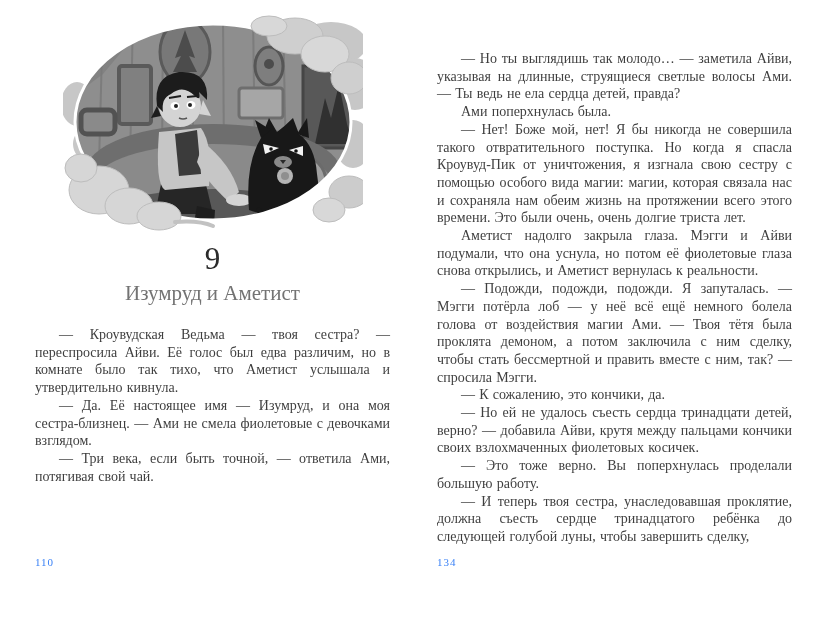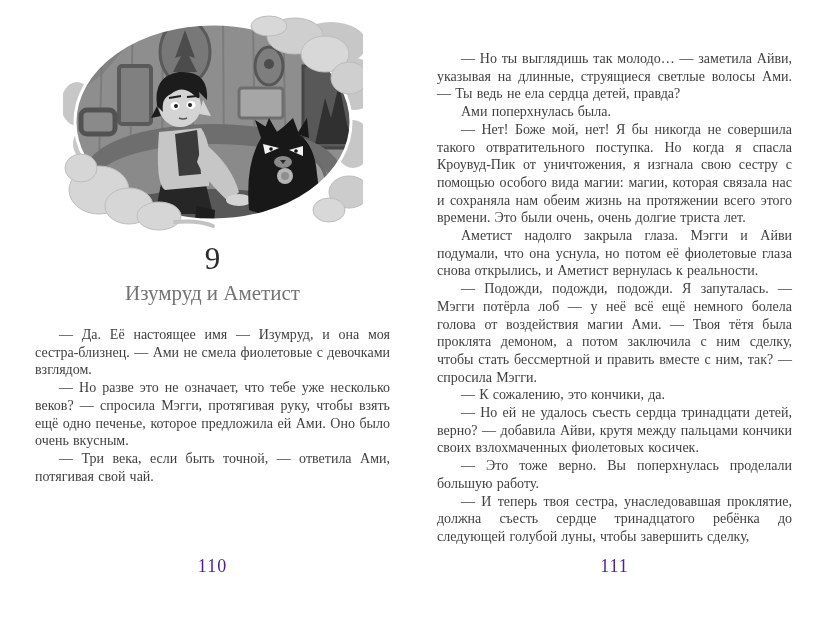--- a/index.html
+++ b/index.html
@@ -28,21 +28,21 @@
   }
   .body-text {
     font-size: 14px; line-height: 17.7px;
     text-align: justify; word-spacing: 0.05em;
   }
   .body-text p { margin: 0; text-indent: 24px; }
   .left-body  { position: absolute; top: 326px; left: 35px; right: 20px; }
   .right-body { position: absolute; top: 50px;  left: 27px; right: 28px; }
   .page-number {
     position: absolute; top: 556px; left: 0; right: 0;
-    text-align: center; font-size: 18px; color: #4c1d95; letter-spacing: 1px;
+    font-size: 11px; color: #3b82f6; letter-spacing: 1px;
   }
   .page-left  .page-number { left: 35px; right: 20px; }
   .page-right .page-number { left: 27px; right: 28px; }
 </style>
 </head>
 <body>
 
 <div class="spread">
 
   <div class="page page-left">
@@ -156,37 +156,37 @@
             <ellipse cx="266" cy="196" rx="16" ry="12" fill="#d8d8d8"></ellipse>
           </g>
         </g>
       </svg>
     </div>
 
     <div class="chapter-number">9</div>
     <div class="chapter-title">Изумруд и Аметист</div>
 
     <div class="left-body body-text">
+      <p>— Кроувудская Ведьма — твоя сестра? — переспросила Айви. Её голос был едва различим, но в комнате было так тихо, что Аметист услышала и утвердительно кивнула.</p>
       <p>— Да. Её настоящее имя — Изумруд, и она моя сестра-близнец. — Ами не смела фиолетовые с девочками взглядом.</p>
-      <p>— Но разве это не означает, что тебе уже несколько веков? — спросила Мэгги, протягивая руку, чтобы взять ещё одно печенье, которое предложила ей Ами. Оно было очень вкусным.</p>
       <p>— Три века, если быть точной, — ответила Ами, потягивая свой чай.</p>
     </div>
 
     <div class="page-number">110</div>
   </div>
 
   <div class="page page-right">
     <div class="right-body body-text">
       <p>— Но ты выглядишь так молодо… — заметила Айви, указывая на длинные, струящиеся светлые волосы Ами. — Ты ведь не ела сердца детей, правда?</p>
       <p>Ами поперхнулась была.</p>
       <p>— Нет! Боже мой, нет! Я бы никогда не совершила такого отвратительного поступка. Но когда я спасла Кроувуд-Пик от уничтожения, я изгнала свою сестру с помощью особого вида магии: магии, которая связала нас и сохраняла нам обеим жизнь на протяжении всего этого времени. Это были очень, очень долгие триста лет.</p>
       <p>Аметист надолго закрыла глаза. Мэгги и Айви подумали, что она уснула, но потом её фиолетовые глаза снова открылись, и Аметист вернулась к реальности.</p>
       <p>— Подожди, подожди, подожди. Я запуталась. — Мэгги потёрла лоб — у неё всё ещё немного болела голова от воздействия магии Ами. — Твоя тётя была проклята демоном, а потом заключила с ним сделку, чтобы стать бессмертной и править вместе с ним, так? — спросила Мэгги.</p>
       <p>— К сожалению, это кончики, да.</p>
       <p>— Но ей не удалось съесть сердца тринадцати детей, верно? — добавила Айви, крутя между пальцами кончики своих взлохмаченных фиолетовых косичек.</p>
       <p>— Это тоже верно. Вы поперхнулась проделали большую работу.</p>
       <p>— И теперь твоя сестра, унаследовавшая проклятие, должна съесть сердце тринадцатого ребёнка до следующей голубой луны, чтобы завершить сделку,</p>
     </div>
 
-    <div class="page-number">111</div>
+    <div class="page-number">134</div>
   </div>
 
 </div>
 
 </body></html>

